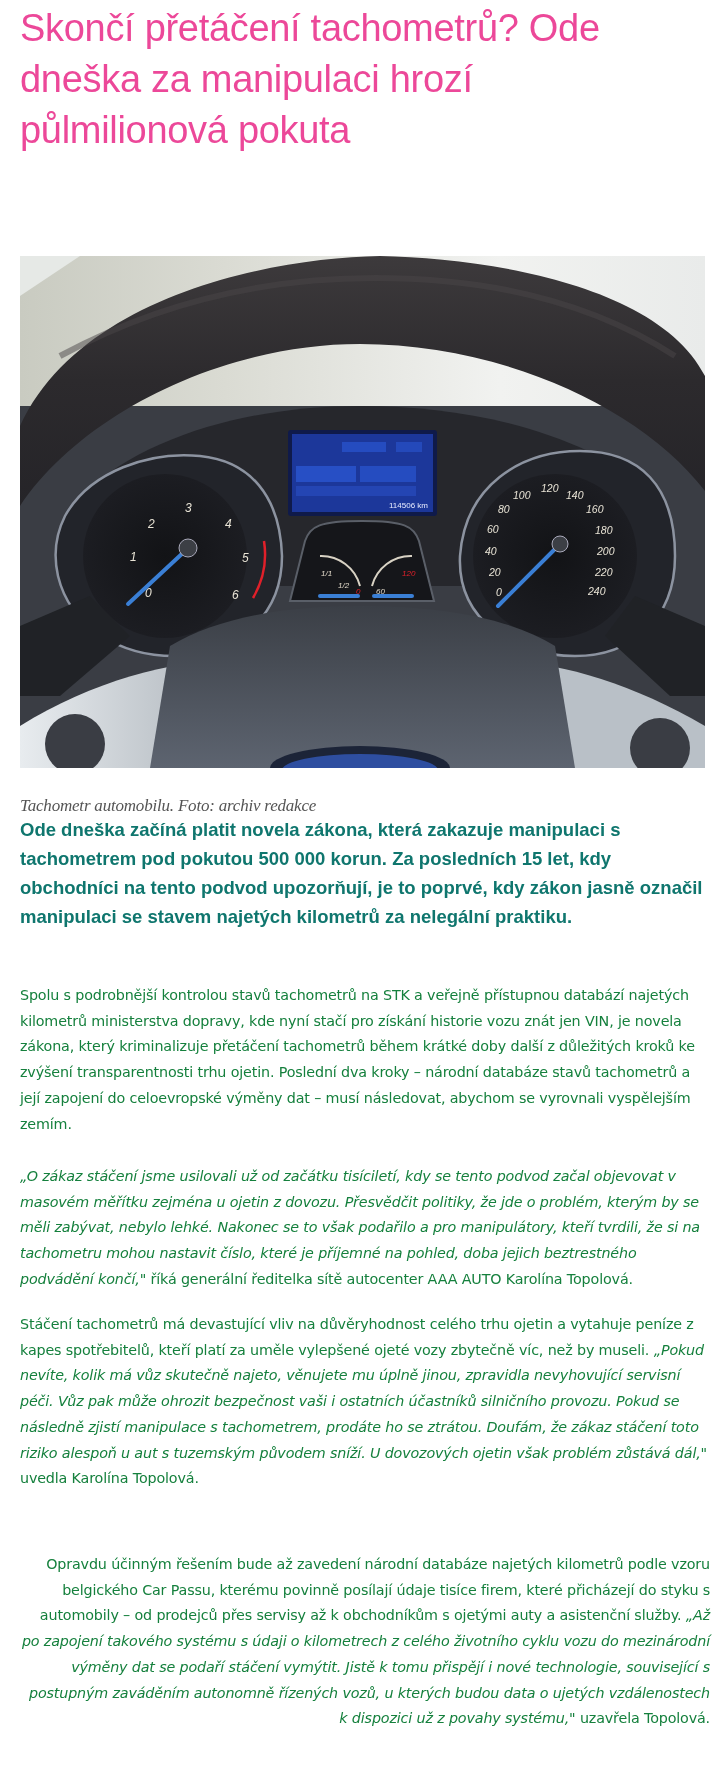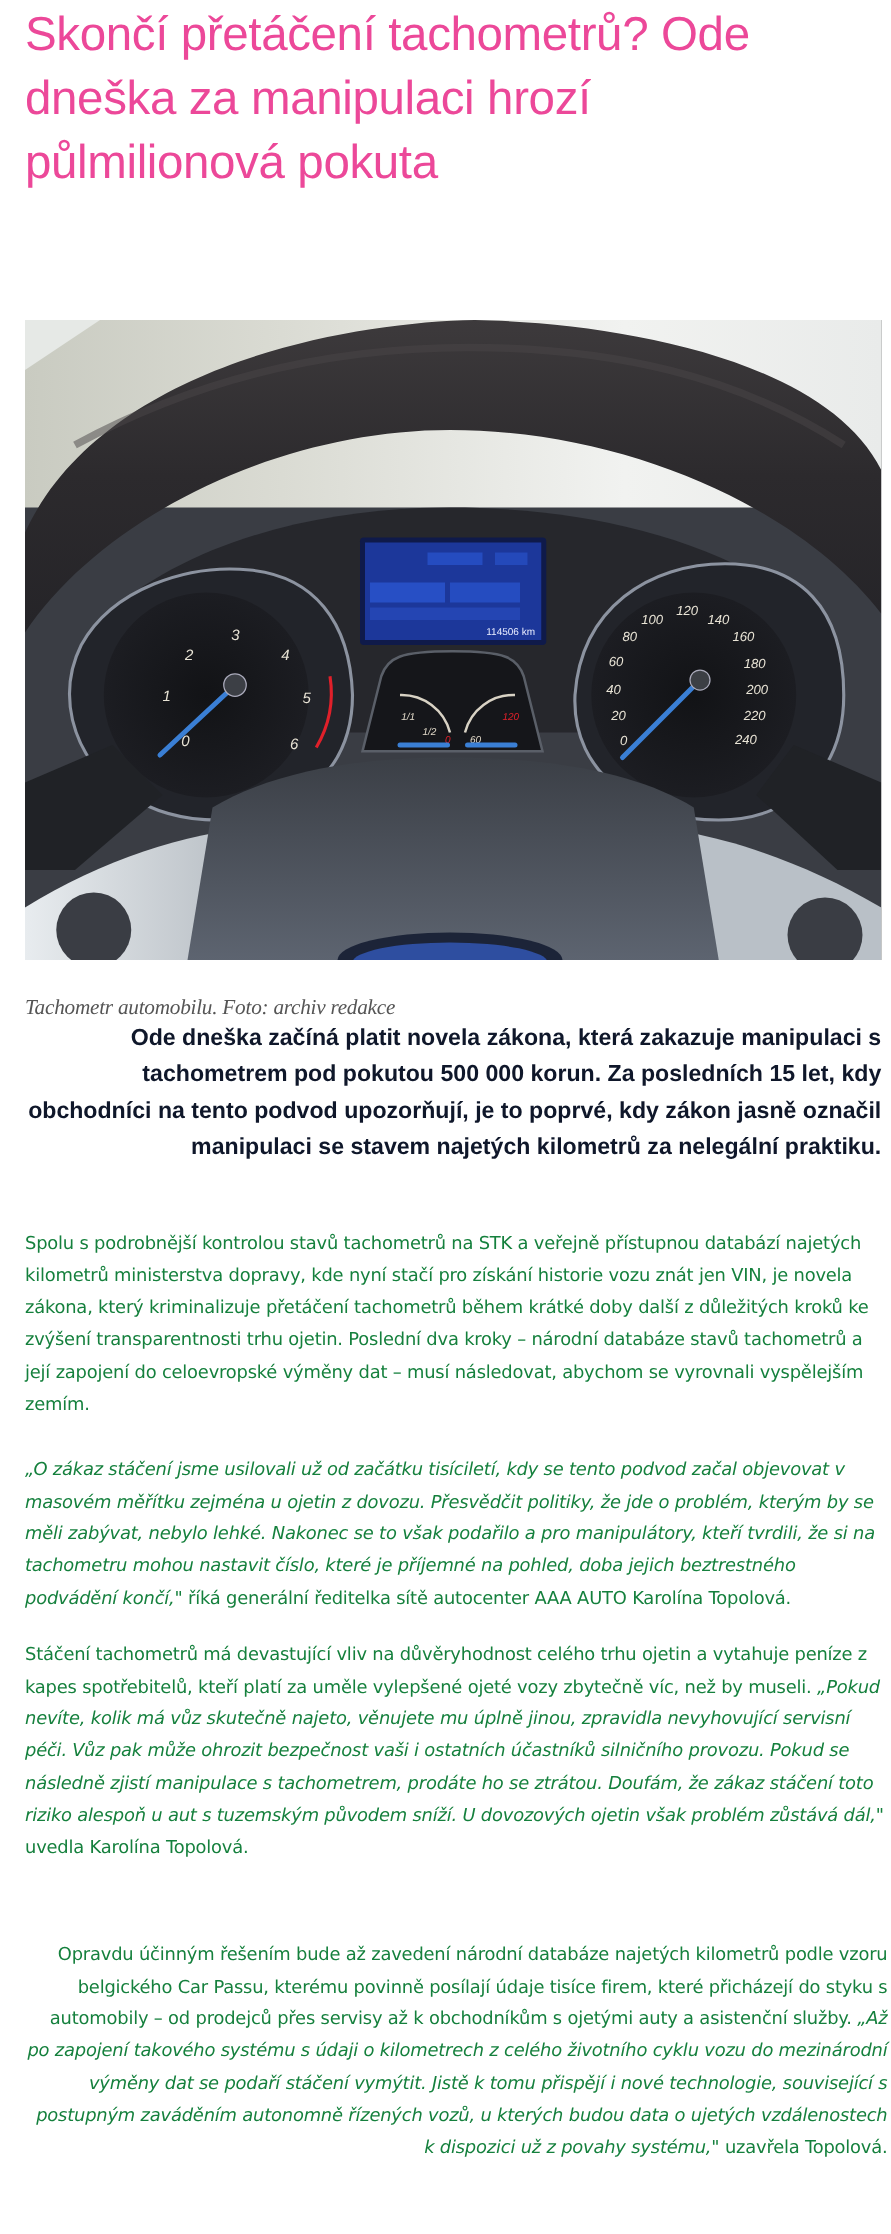--- a/index.html
+++ b/index.html
@@ -18,23 +18,22 @@
     .figure { position: absolute; left: 0; top: 256px; width: 685px; height: 512px; overflow: hidden; background: #2a2d33; }
     .figure svg { display: block; }
     .caption {
       position: absolute; left: 0; top: 776px;
       font-family: Liberation Serif, serif; font-style: italic;
       font-size: 17px; color: #555; letter-spacing: -0.2px; margin-top: 20px;
     }
     .lead {
       position: absolute; left: 0; top: 815px; width: 685px;
       font-family: "Liberation Sans", sans-serif; font-weight: 700;
-      font-size: 18.5px; line-height: 29px; color: #0f172a;
+      font-size: 18.5px; line-height: 29px; color: #0f766e;
       margin: 0;
-      text-align: right;
     }
     .body-p {
       position: absolute; left: 0; width: 690px;
       font-family: "DejaVu Sans", sans-serif;
       font-size: 14.3px; line-height: 25.7px; color: #15803d;
       margin: 0; letter-spacing: -0.15px;
     }
     .body-p em { font-style: italic; }
     #p1 { top: 983px; }
     #p2 { top: 1164px; }

